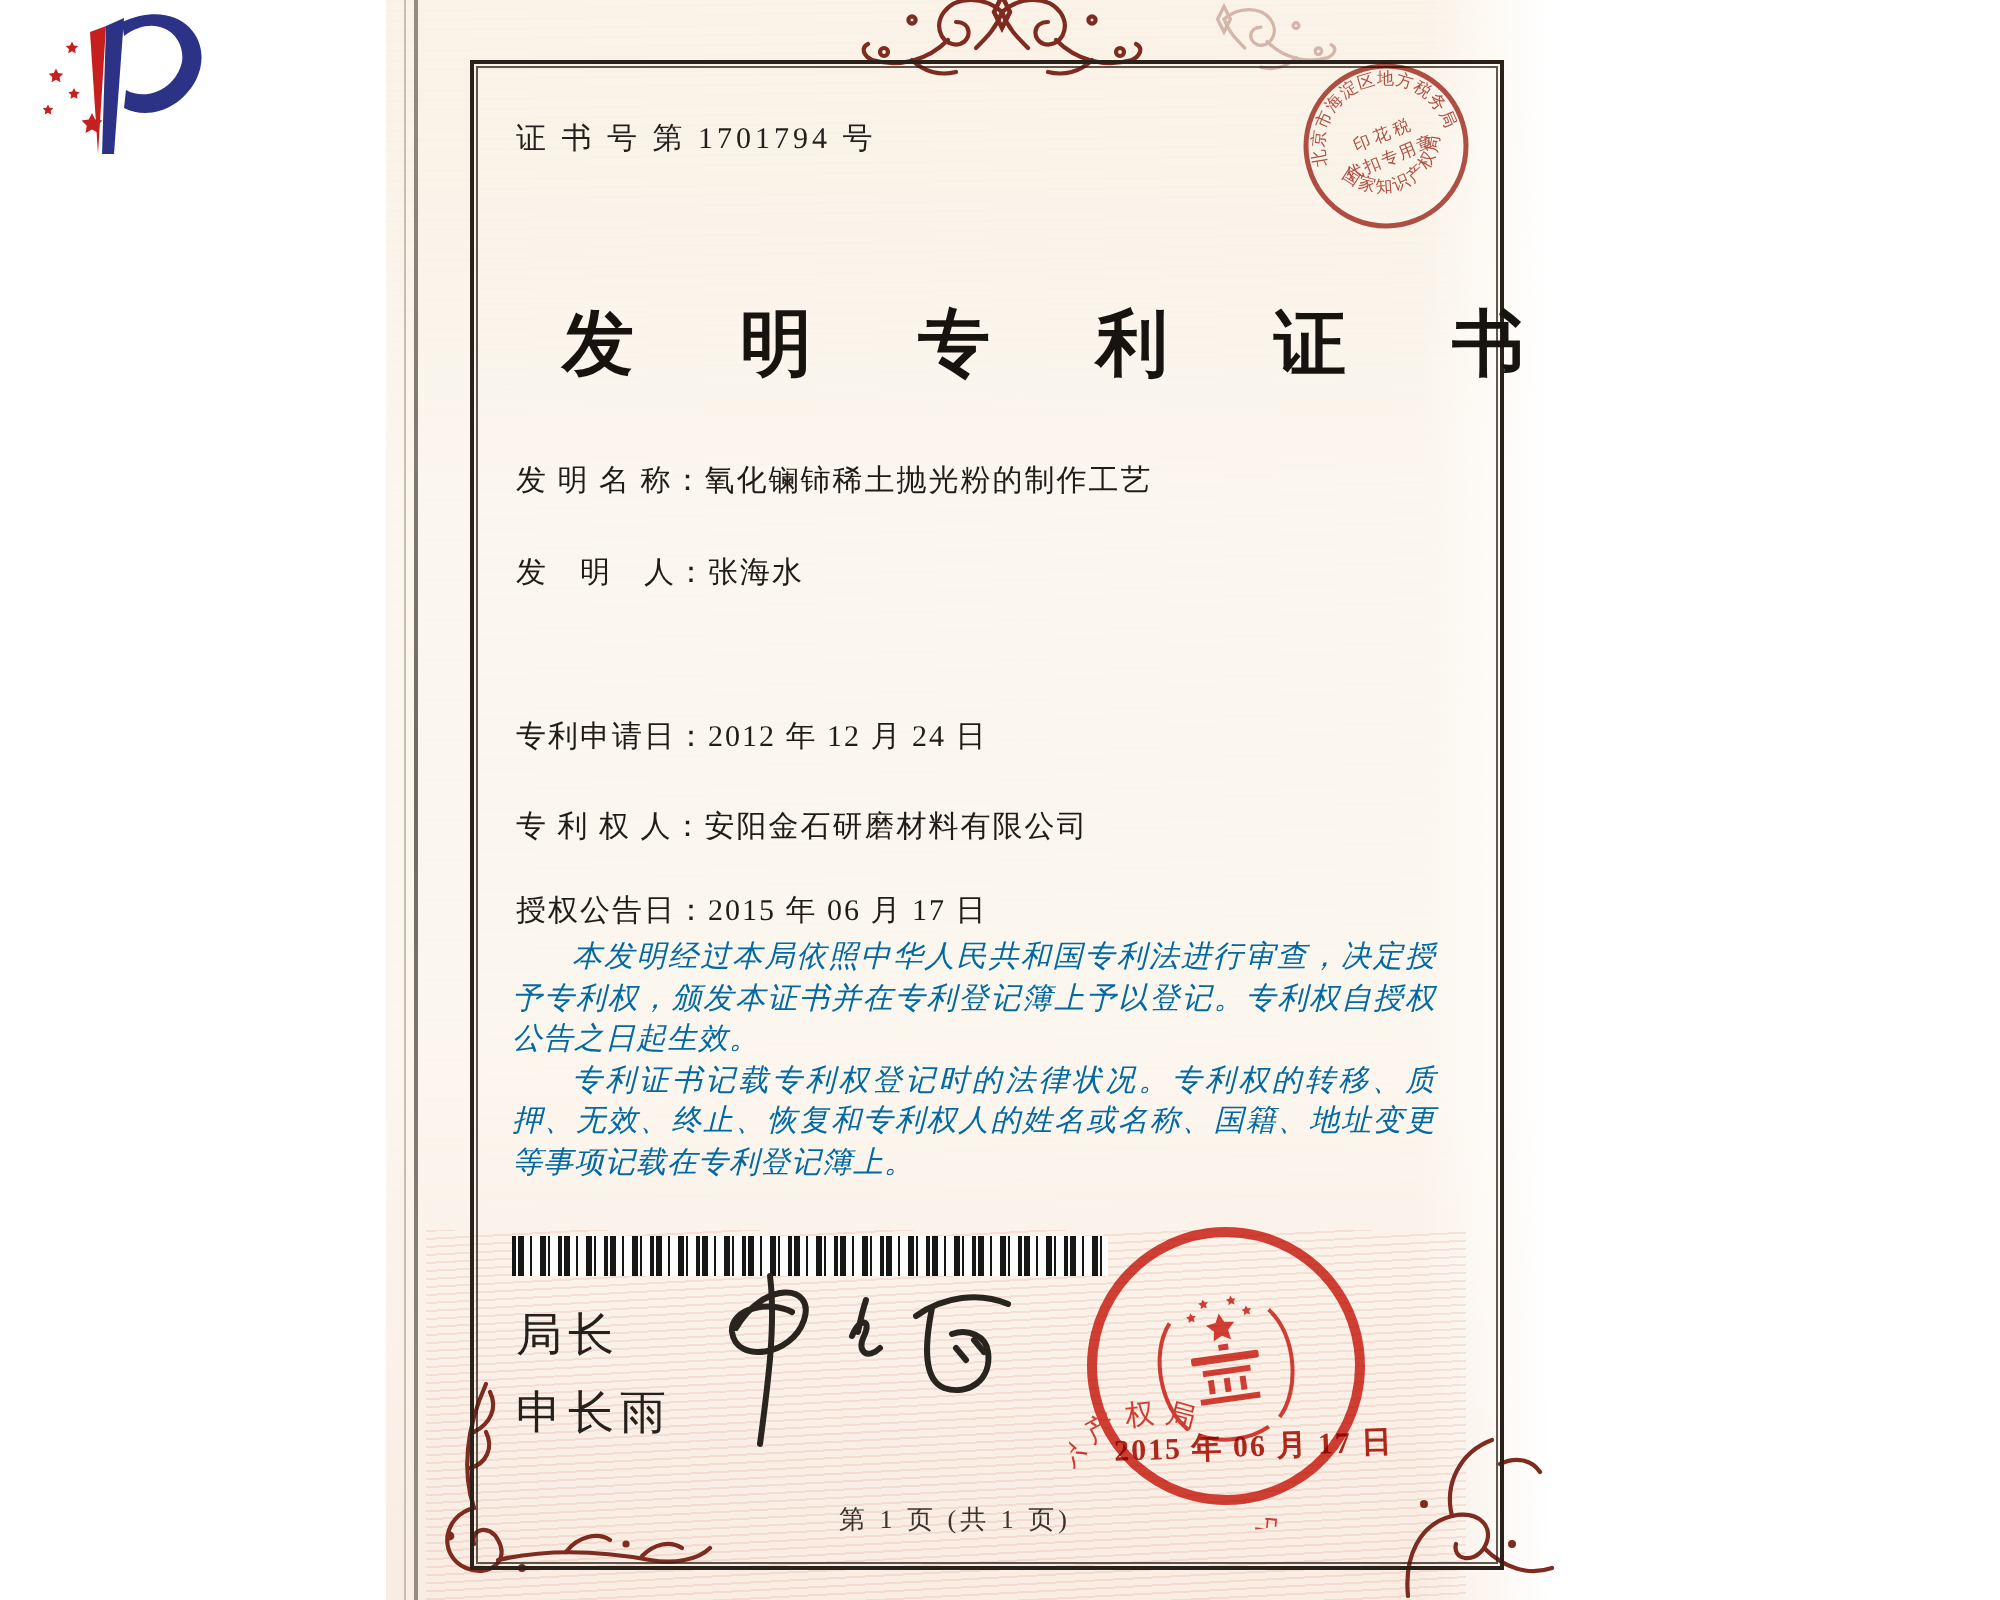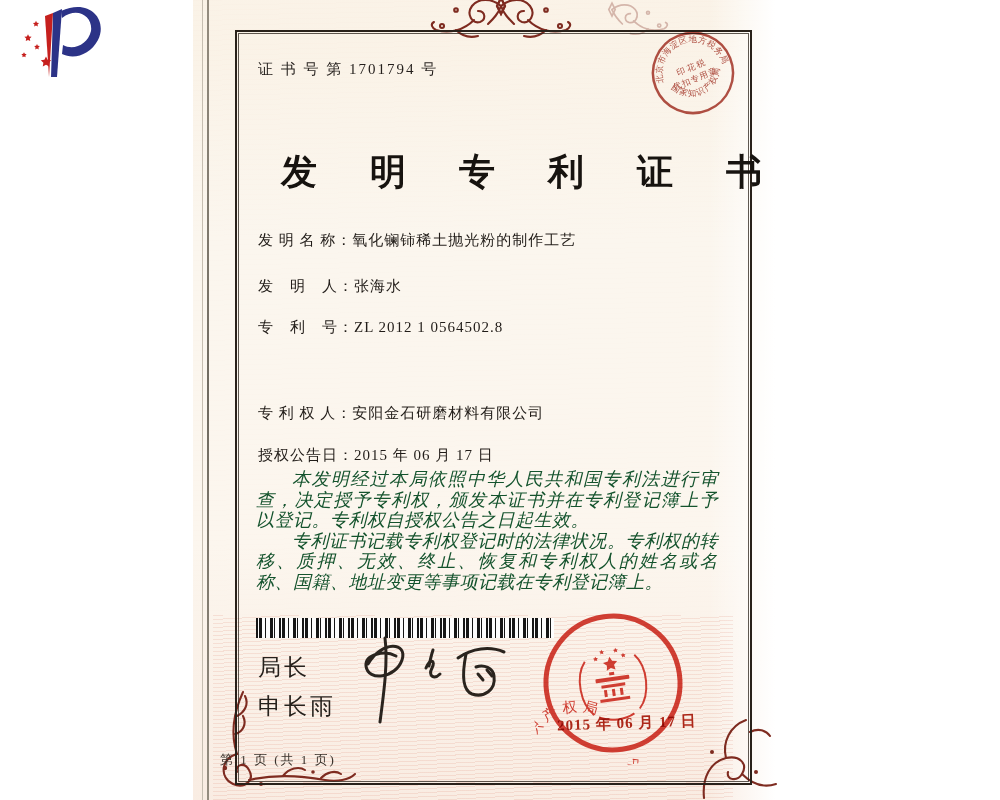--- a/index.html
+++ b/index.html
@@ -23,39 +23,39 @@
   
   .frame{position:absolute;left:235px;top:30px;width:513px;height:751px;border:2px solid #29211a;}
   .frame::after{content:"";position:absolute;inset:1px;border:1px solid rgba(41,33,26,.75);}
 
   
   .cert-number{position:absolute;left:258px;top:60px;font-size:15px;color:#241f1c;letter-spacing:2px;}
   .title{position:absolute;left:235px;top:148px;width:515px;text-align:center;
          font-size:36px;font-weight:bold;color:#17130f;letter-spacing:22px;text-indent:22px;white-space:nowrap;margin-left:24px;}
   .field{position:absolute;left:258px;font-size:15px;color:#211c18;letter-spacing:1px;white-space:nowrap;text-align:center;}
   .f0{top:231px}.f1{top:277px}.f2{top:318px}.f3{top:359px}.f4{top:404px}.f5{top:446px}
-  .paras{position:absolute;left:256px;top:469px;width:462px;font-size:18px;line-height:20.5px;
-         color:#14532d;font-style:italic;text-align:justify;letter-spacing:.5px;}
+  .paras{position:absolute;left:256px;top:469px;width:462px;font-size:15px;line-height:20.5px;
+         color:#0369a1;font-style:italic;text-align:justify;letter-spacing:.5px;}
   .paras p{margin:0;text-indent:2em;}
 
   .barcode{position:absolute;left:256px;top:618px;width:298px;height:20px;
     background:repeating-linear-gradient(90deg,#161616 0 2px,#fdfdfd 2px 3px,#161616 3px 6px,
       #fdfdfd 6px 9px,#161616 9px 10px,#fdfdfd 10px 14px,#161616 14px 17px,#fdfdfd 17px 18px,
       #161616 18px 19px,#fdfdfd 19px 23px);}
 
   .officer{position:absolute;left:258px;top:648px;font-family:"Liberation Sans","DejaVu Sans",sans-serif;
            font-size:23px;color:#26211c;letter-spacing:3px;line-height:39px;}
   .signature{position:absolute;left:330px;top:634px;}
 
   .seal{position:absolute;left:530px;top:600px;mix-blend-mode:multiply;opacity:.93;transform:rotate(-8deg);}
   .seal-date{position:absolute;left:557px;top:714px;font-size:15px;font-weight:bold;color:#b22b1c;
              letter-spacing:1px;transform:rotate(-2deg);mix-blend-mode:multiply;white-space:nowrap;}
   .tax{position:absolute;left:645px;top:25px;transform:rotate(-22deg);mix-blend-mode:multiply;opacity:.88;}
 
-  .footer{position:absolute;left:220px;top:751px;width:515px;text-align:left;
+  .footer{position:absolute;left:220px;top:751px;width:515px;text-align:center;
           font-size:13px;color:#3a332c;letter-spacing:2px;}
 
   
   .orn{stroke:#7e2b20;fill:none;stroke-width:2.1;stroke-linecap:round;}
   .orn .dot{fill:#7e2b20;stroke:none;}
   .orn-top{position:absolute;left:426px;top:-4px;}
   .orn-top-faded{position:absolute;left:552px;top:-2px;opacity:.3;}
   .orn-bl{position:absolute;left:213px;top:688px;}
   .orn-br{position:absolute;left:692px;top:712px;}
 </style>
@@ -146,21 +146,21 @@
       <use href="#star5" transform="translate(42,62) scale(0.55)"></use>
     </g>
   </svg>
 
   
   <div class="title">发 明 专 利 证 书</div>
 
   
   <div class="field f0"><span>发 明 名 称：</span><span>氧化镧铈稀土抛光粉的制作工艺</span></div>
   <div class="field f1"><span>发　明　人：</span><span>张海水</span></div>
-  <div class="field f2"><span>专　利　号：</span><span>ZL 2012 1 0564502.8</span></div>
+  <div class="field f3"><span>专利申请日：</span><span>2012 年 12 月 24 日</span></div>
   <div class="field f4"><span>专 利 权 人：</span><span>安阳金石研磨材料有限公司</span></div>
   <div class="field f5"><span>授权公告日：</span><span>2015 年 06 月 17 日</span></div>
 
   
   <div class="paras">
     <p>本发明经过本局依照中华人民共和国专利法进行审查，决定授予专利权，颁发本证书并在专利登记簿上予以登记。专利权自授权公告之日起生效。</p>
     <p>专利证书记载专利权登记时的法律状况。专利权的转移、质押、无效、终止、恢复和专利权人的姓名或名称、国籍、地址变更等事项记载在专利登记簿上。</p>
   </div>
 
   

